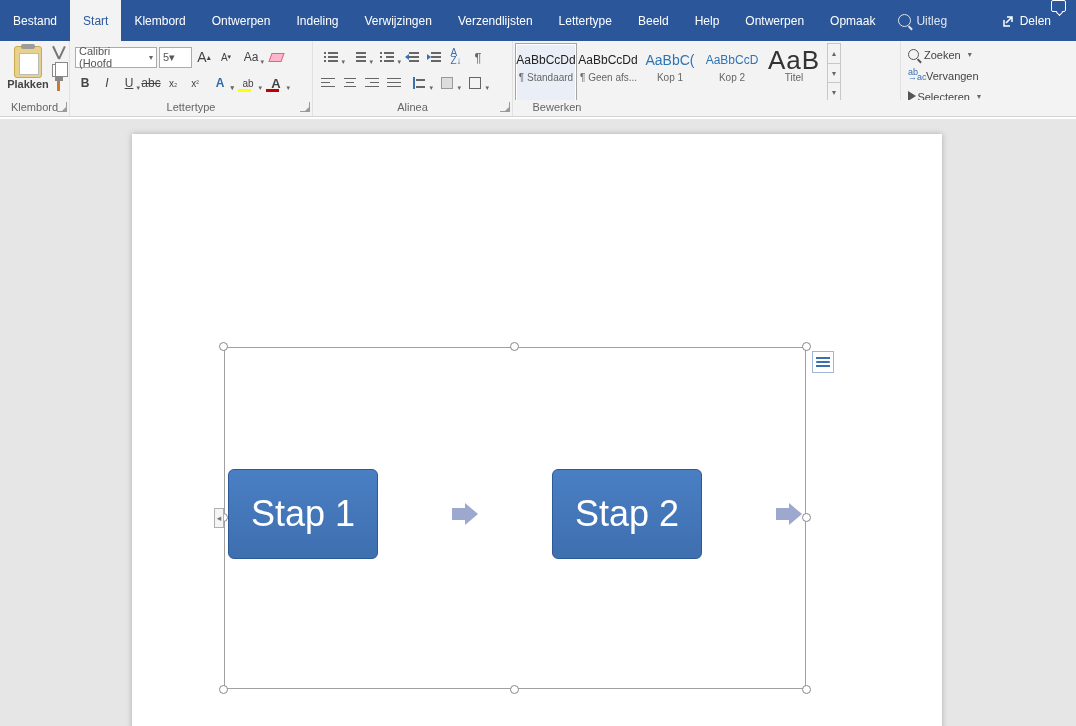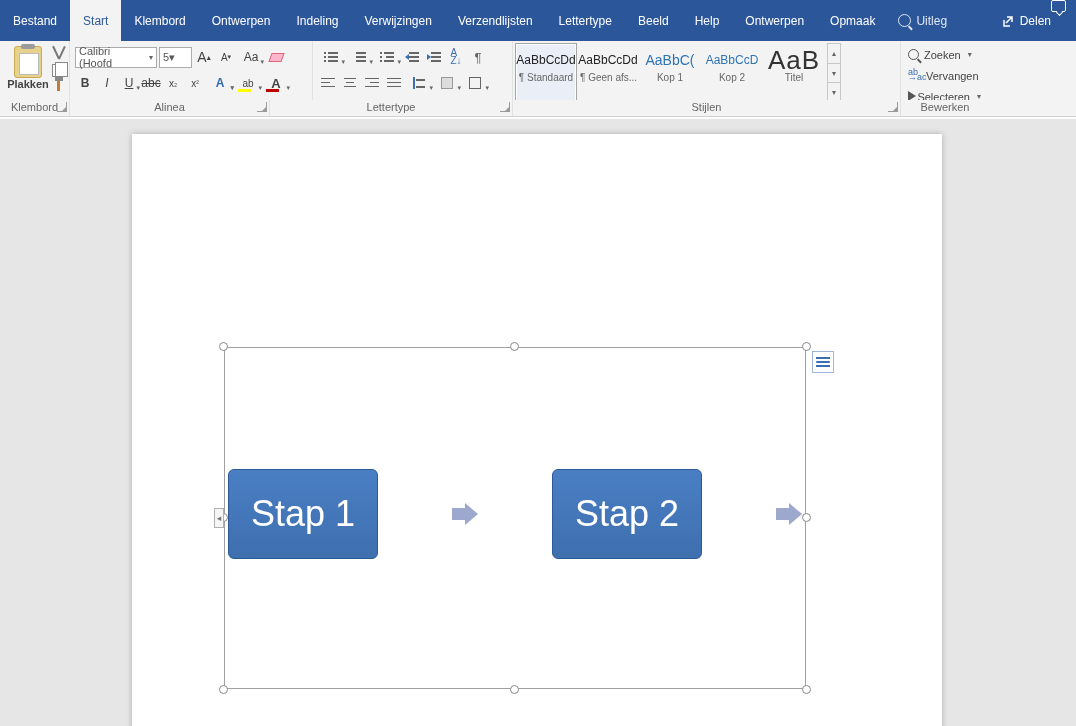--- a/index.html
+++ b/index.html
@@ -341,23 +341,22 @@
         <span class="select-ic"></span>
         <span>Selecteren</span>
         <span style="font-size:8px;color:#666;margin-left:2px;">▾</span>
       </div>
   </div>
 
   <span class="collapse-ribbon">⌃</span>
 
   <div class="labels">
     <div class="lbl" style="width:70px;"><span>Klembord</span><span class="launcher"></span></div>
+    <div class="lbl" style="width:243px;"><span>Lettertype</span><span class="launcher"></span></div>
     <div class="lbl" style="width:200px;"><span>Alinea</span><span class="launcher"></span></div>
-    <div class="lbl" style="width:243px;"><span>Lettertype</span><span class="launcher"></span></div>
-    <div class="lbl" style="width:388px;"><span>Stijlen</span><span class="launcher"></span></div>
     <div class="lbl" style="width:88px;border-right:none;"><span>Bewerken</span></div>
   </div>
 </div>
 
 <div class="docarea">
   <div class="page"></div>
   <div class="smartart">
     <div class="sel-border"></div>
     <div class="handle h-tl"></div>
     <div class="handle h-tm"></div>

